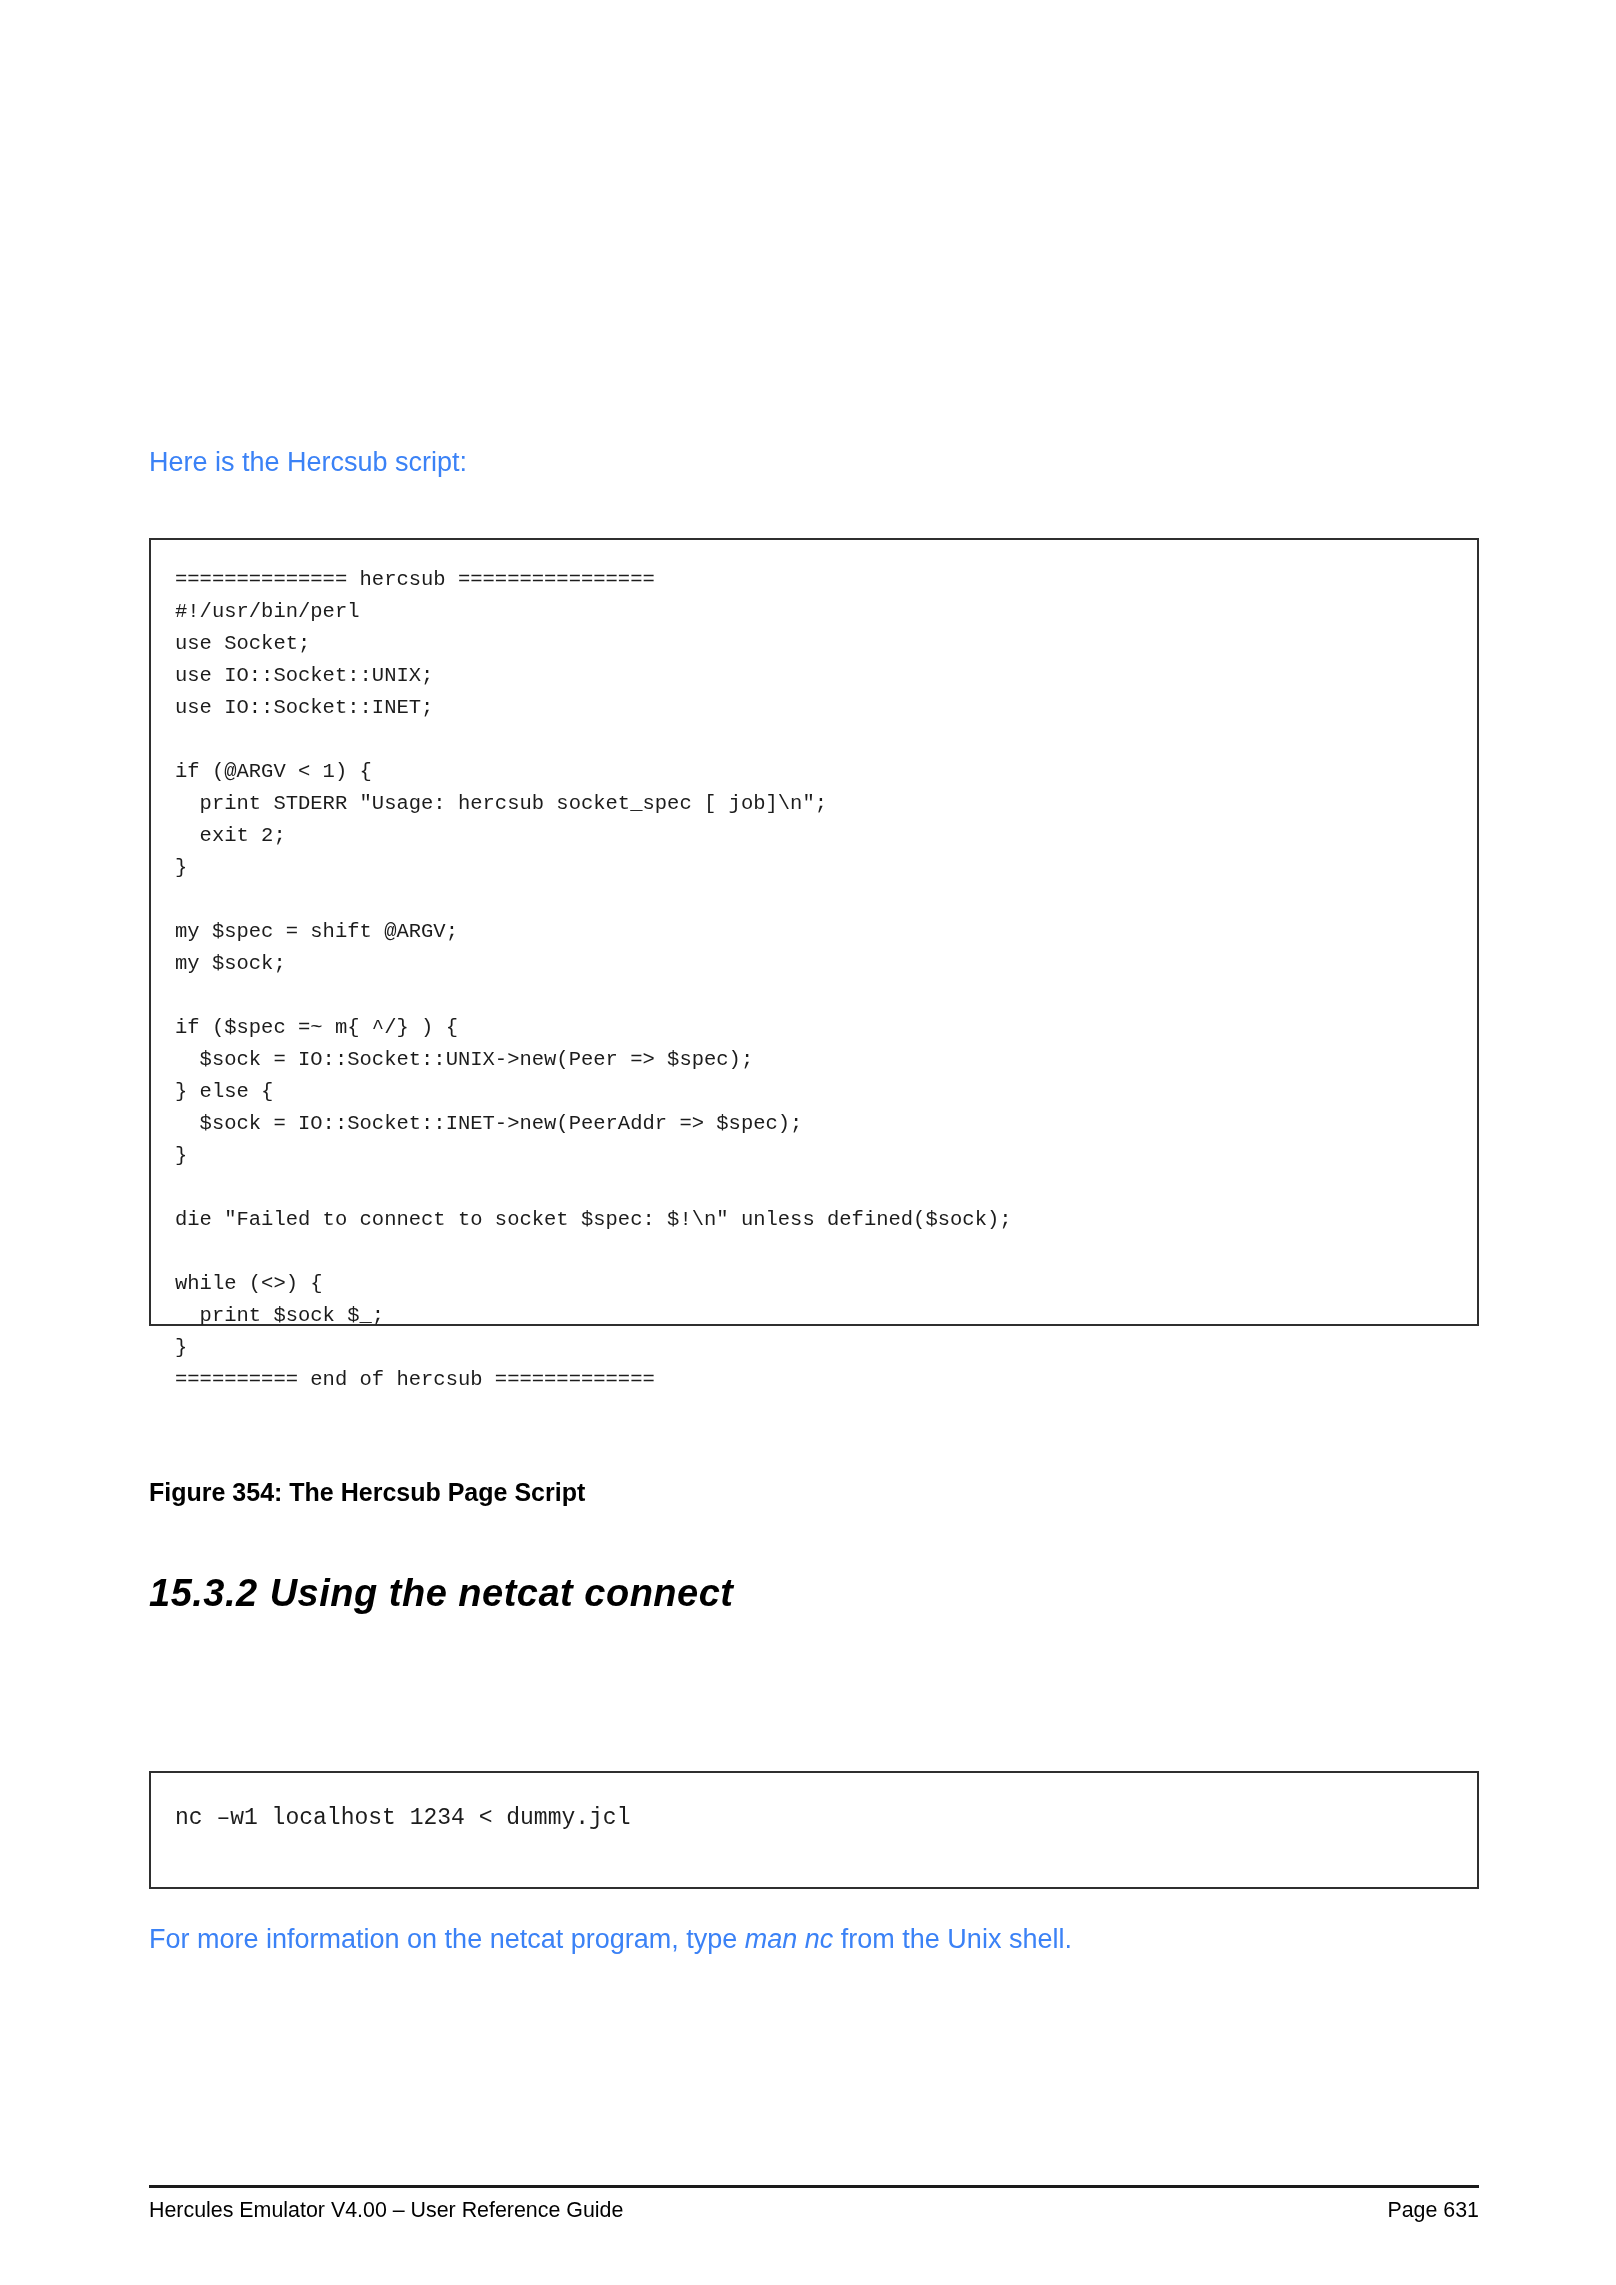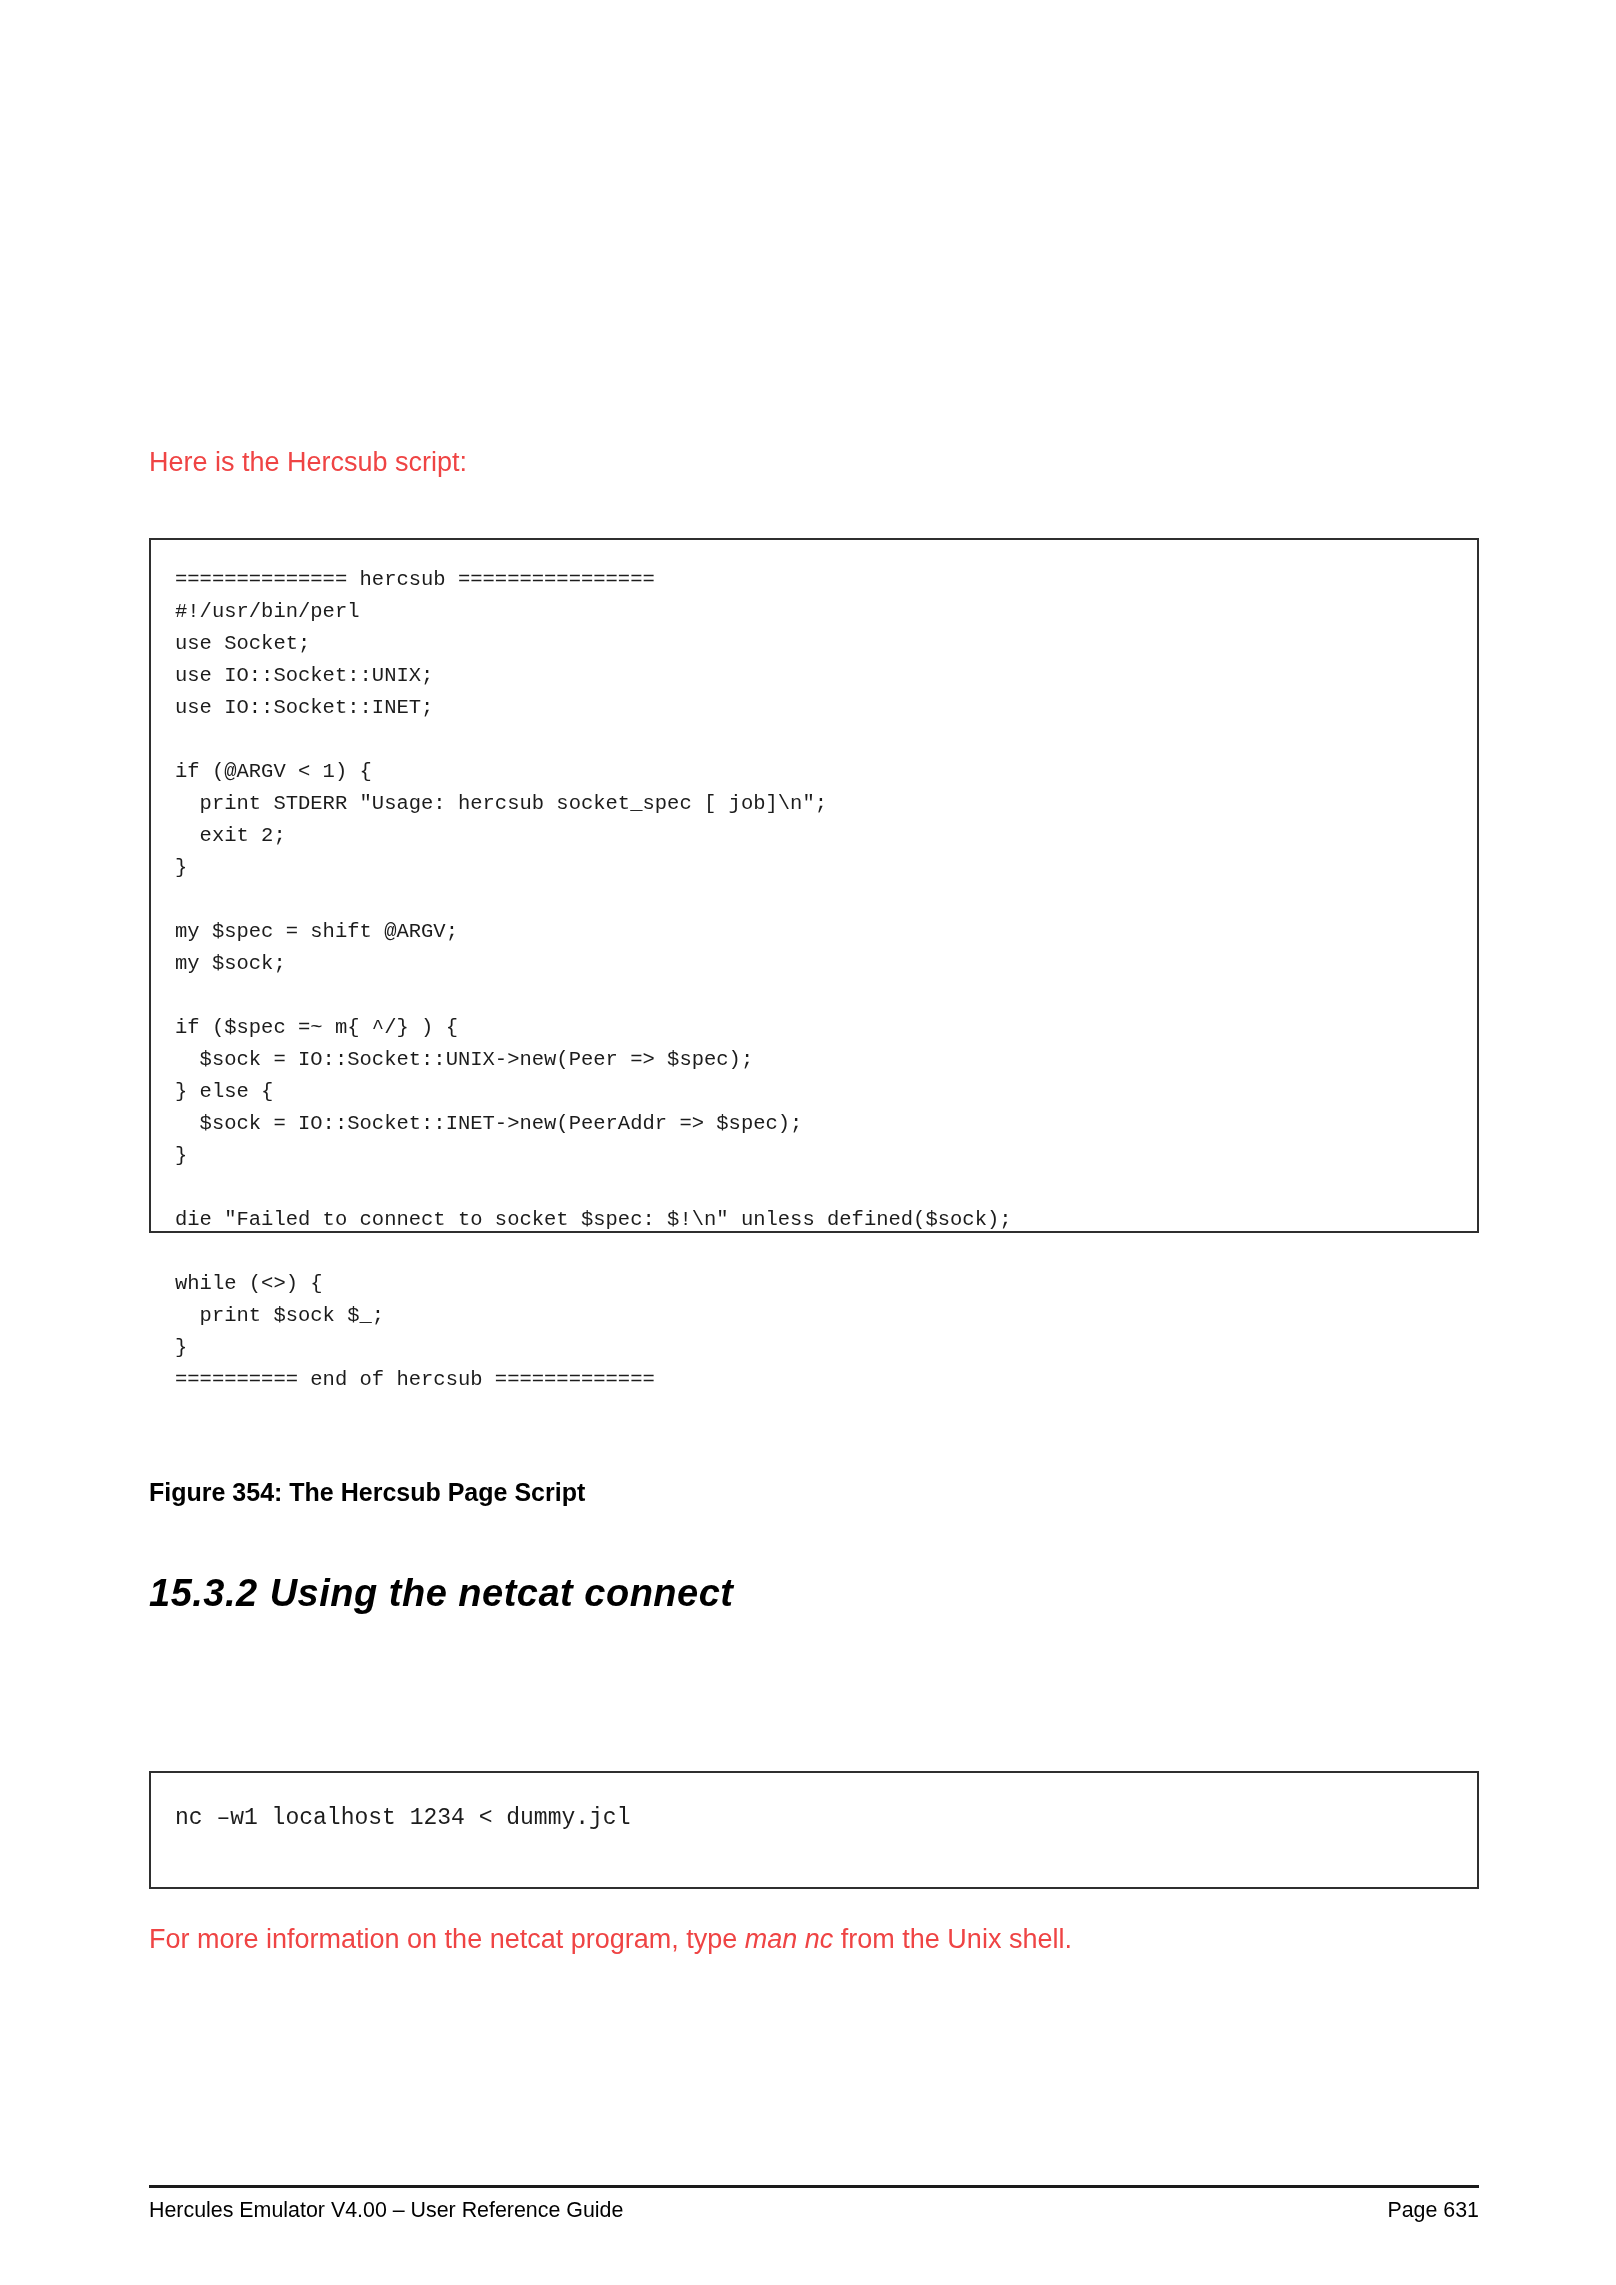--- a/index.html
+++ b/index.html
@@ -20,30 +20,30 @@
     border: 2.8px solid #2f2f2f;
     background: #ffffff;
   }
   .codebox pre {
     font-family: "Liberation Mono", "DejaVu Sans Mono", monospace;
     color: #1c1c1c;
     white-space: pre;
   }
   .codebox-top { top: 228px; height: 156px; padding: 35px 9.3px 0 24px; }
   .codebox-top pre { font-size: 22.4px; line-height: 42px; }
-  .codebox-script { top: 538px; height: 695px; padding: 24px 9.3px 0 24px; }
+  .codebox-script { top: 538px; height: 788px; padding: 24px 9.3px 0 24px; }
   .codebox-script pre { font-size: 20.5px; line-height: 32px; }
   .codebox-nc { top: 1771px; height: 118px; padding: 30px 9.3px 0 24px; }
   .codebox-nc pre { font-size: 23px; line-height: 30px; }
   .body-text {
     position: absolute;
     left: 149px;
     font-size: 27px;
     line-height: 34px;
-    color: #ef4444;
+    color: #3b82f6;
   }
   .intro { top: 445px; }
   .figure-caption {
     position: absolute;
     left: 149px;
     top: 1478px;
     font-size: 25px;
     font-weight: bold;
     color: #000000;
   }

